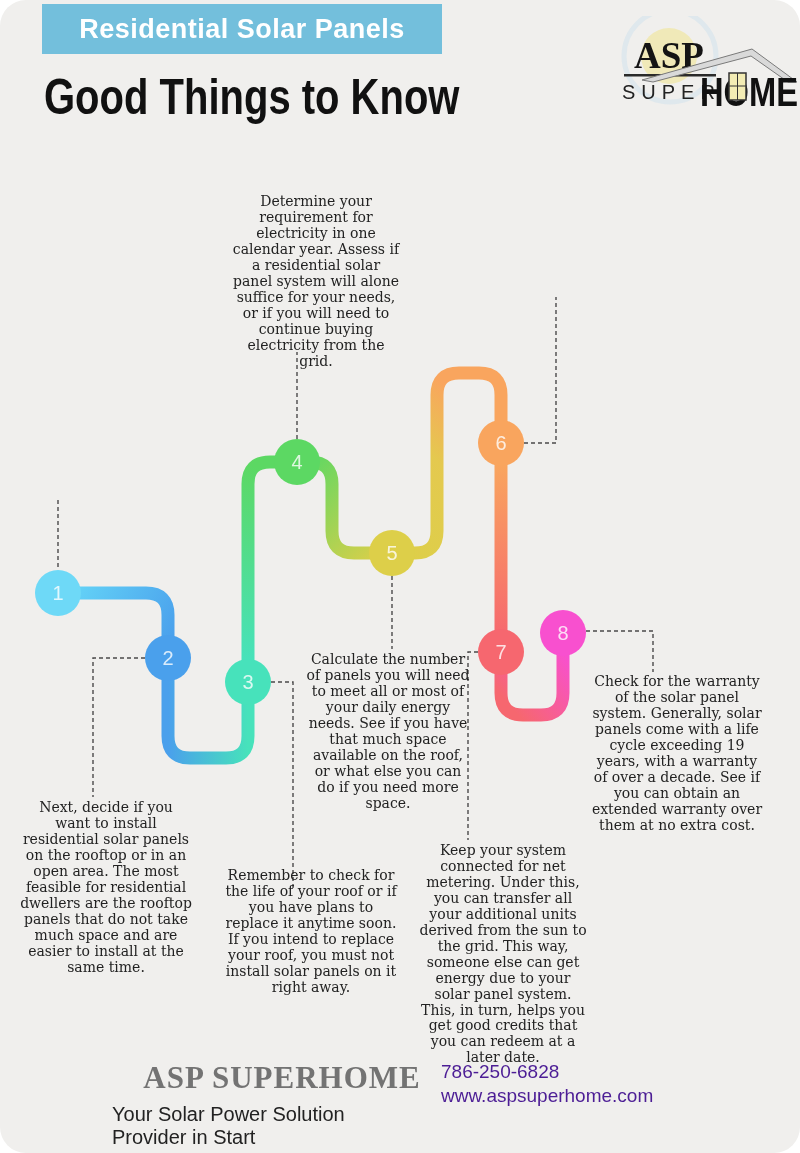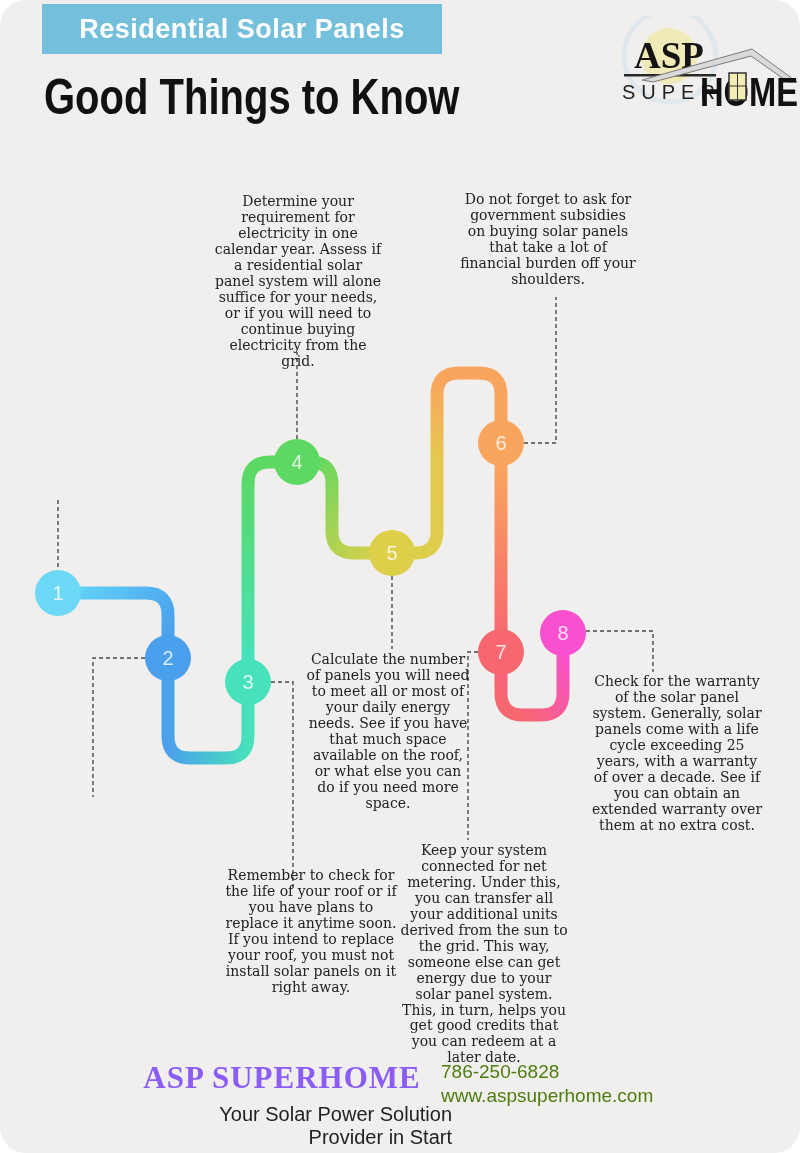--- a/index.html
+++ b/index.html
@@ -30,30 +30,30 @@
   .step-text{
     position:absolute;
     font-family:"DejaVu Serif","Liberation Serif",serif;
     font-size:14px;line-height:1.14;color:#222;
     text-align:center;
   }
   .footer-brand{
     position:absolute;left:112px;top:1060px;width:340px;
     text-align:center;
     font-family:"Liberation Serif","DejaVu Serif",serif;
-    font-size:31px;font-weight:bold;color:#8b5cf6;letter-spacing:1px;
+    font-size:31px;font-weight:bold;color:#737373;letter-spacing:1px;
   }
   .footer-tagline{
     position:absolute;left:112px;top:1103px;width:340px;
-    text-align:right;font-size:20px;color:#222;line-height:23px;
+    text-align:left;font-size:20px;color:#222;line-height:23px;
     font-family:"Liberation Sans",sans-serif;
   }
   .footer-contact{
     position:absolute;left:441px;top:1060px;width:320px;
-    font-size:19px;color:#4d7c0f;line-height:24px;
+    font-size:19px;color:#4c1d95;line-height:24px;
     font-family:"Liberation Sans",sans-serif;
   }
   .footer-contact div{margin-bottom:0;}
   svg{display:block;}
   #flow-svg{position:absolute;left:0;top:0;pointer-events:none;}
 </style>
 </head>
 <body>
 
 <div id="poster">
@@ -146,26 +146,26 @@
       <text x="392" y="553" dy="7" fill="#ffffff" opacity="0.8">5</text>
       <circle cx="501" cy="443" r="23" fill="#f9a55e"></circle>
       <text x="501" y="443" dy="7" fill="#ffffff" opacity="0.8">6</text>
       <circle cx="501" cy="652" r="23" fill="#f6676f"></circle>
       <text x="501" y="652" dy="7" fill="#ffffff" opacity="0.8">7</text>
       <circle cx="563" cy="633" r="23" fill="#f850cf"></circle>
       <text x="563" y="633" dy="7" fill="#ffffff" opacity="0.8">8</text>
     </g>
   </svg>
 
+  <div class="step-text" style="left:20px; top:800px; width:172px;">Next, decide if you want to install residential solar panels on the rooftop or in an open area. The most feasible for residential dwellers are the rooftop panels that do not take much space and are easier to install at the same time.</div>
   <div class="step-text" style="left:224px;top:868px; width:174px;">Remember to check for the life of your roof or if you have plans to replace it anytime soon. If you intend to replace your roof, you must not install solar panels on it right away.</div>
-  <div class="step-text" style="left:214px;top:194px; width:168px;">Determine your requirement for electricity in one calendar year. Assess if a residential solar panel system will alone suffice for your needs, or if you will need to continue buying electricity from the grid.</div>
+  <div class="step-text" style="left:232px;top:194px; width:168px;">Determine your requirement for electricity in one calendar year. Assess if a residential solar panel system will alone suffice for your needs, or if you will need to continue buying electricity from the grid.</div>
   <div class="step-text" style="left:306px;top:652px; width:164px;">Calculate the number of panels you will need to meet all or most of your daily energy needs. See if you have that much space available on the roof, or what else you can do if you need more space.</div>
-  <div class="step-text" style="left:460px;top:192px; width:176px;">Do not forget to ask for government subsidies on buying solar panels that take a lot of financial burden off your shoulders.</div>
-  <div class="step-text" style="left:399px;top:843px; width:170px;">Keep your system connected for net metering. Under this, you can transfer all your additional units derived from the sun to the grid. This way, someone else can get energy due to your solar panel system. This, in turn, helps you get good credits that you can redeem at a later date.</div>
-  <div class="step-text" style="left:588px;top:674px; width:178px;">Check for the warranty of the solar panel system. Generally, solar panels come with a life cycle exceeding 25 years, with a warranty of over a decade. See if you can obtain an extended warranty over them at no extra cost.</div>
+  <div class="step-text" style="left:418px;top:843px; width:170px;">Keep your system connected for net metering. Under this, you can transfer all your additional units derived from the sun to the grid. This way, someone else can get energy due to your solar panel system. This, in turn, helps you get good credits that you can redeem at a later date.</div>
+  <div class="step-text" style="left:588px;top:674px; width:178px;">Check for the warranty of the solar panel system. Generally, solar panels come with a life cycle exceeding 19 years, with a warranty of over a decade. See if you can obtain an extended warranty over them at no extra cost.</div>
 
   <div class="footer-brand">ASP SUPERHOME</div>
   <div class="footer-tagline">
     <div>Your Solar Power Solution</div>
     <div>Provider in Start</div>
   </div>
   <div class="footer-contact">
     <div>786-250-6828</div>
     <div>www.aspsuperhome.com</div>
   </div>

